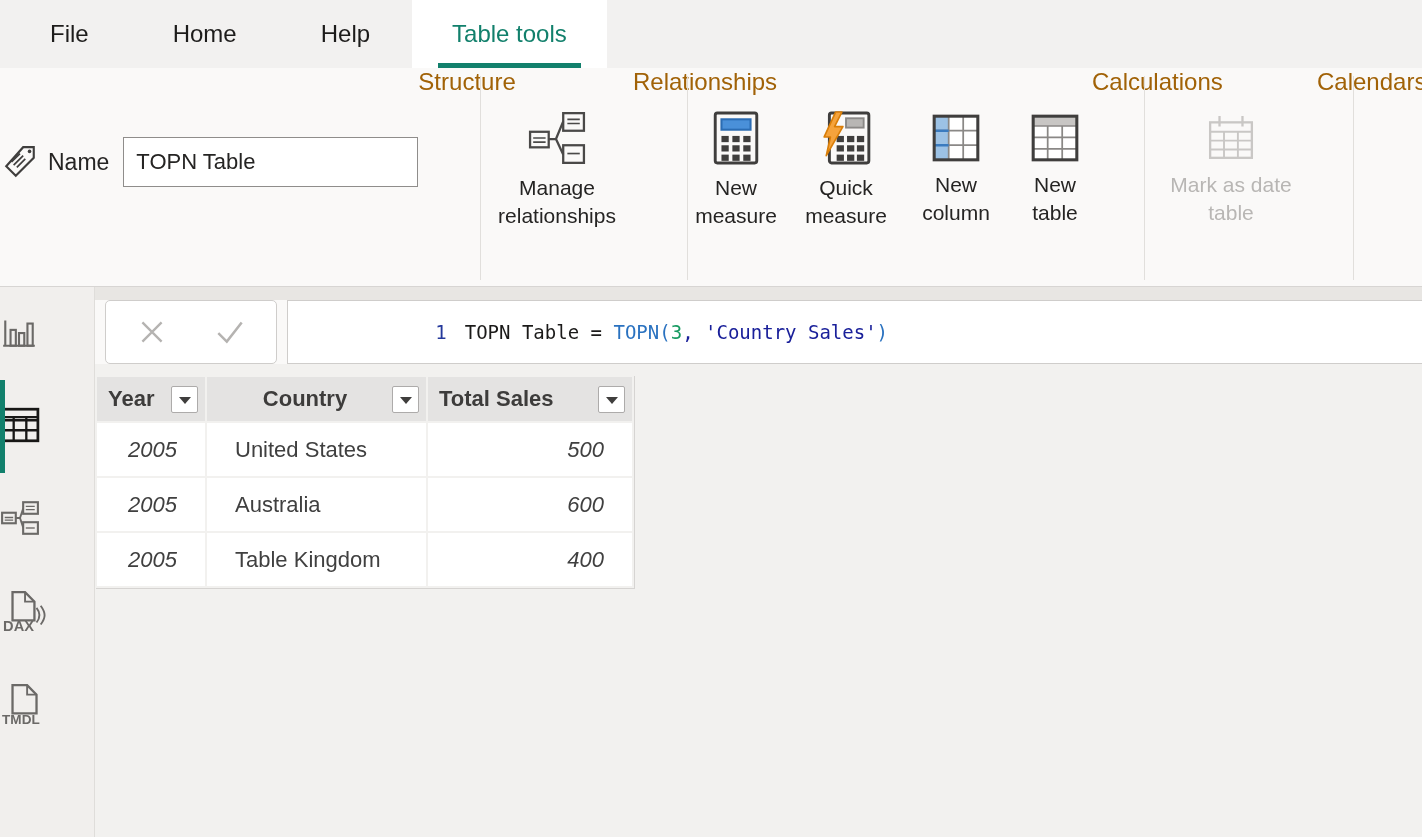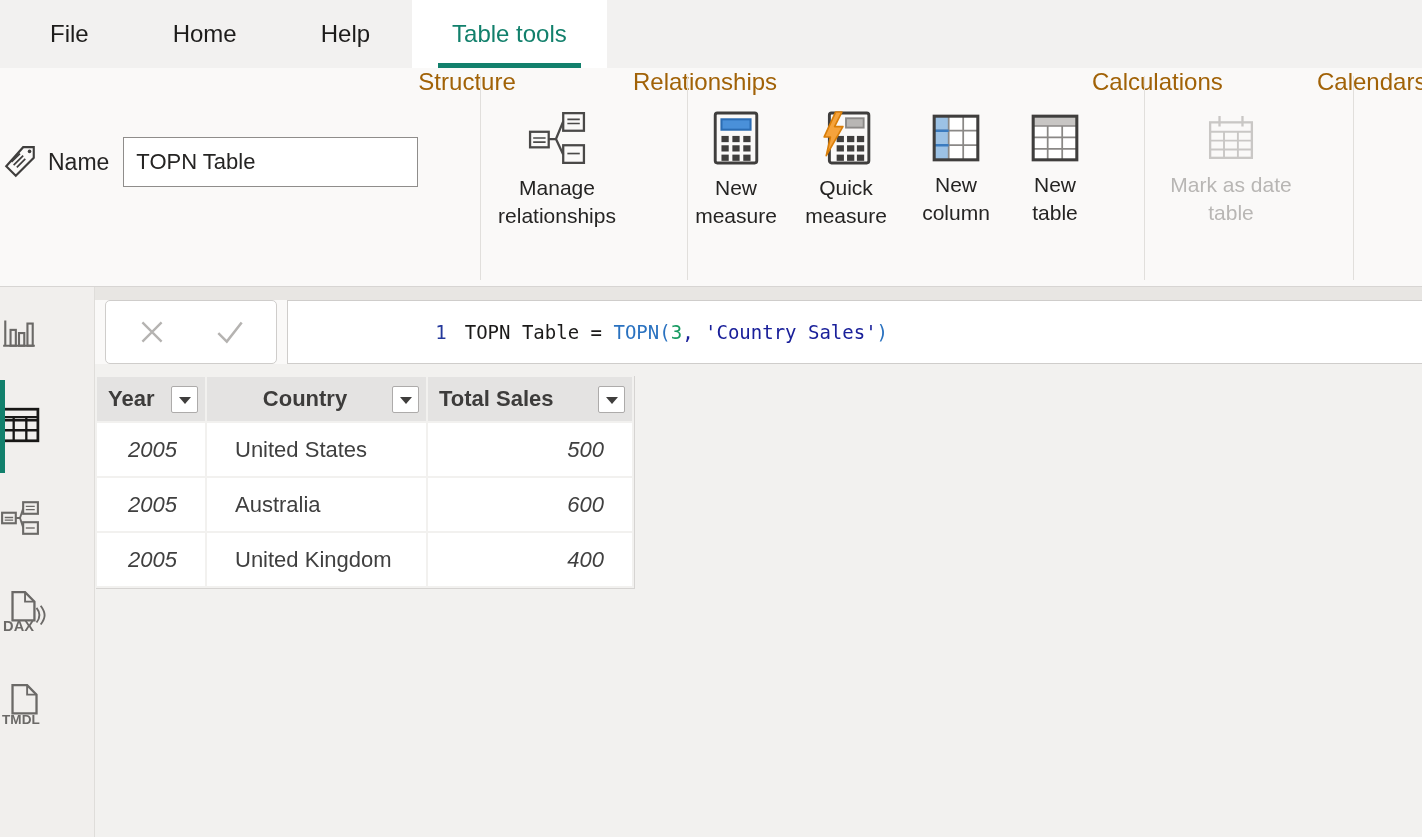--- a/index.html
+++ b/index.html
@@ -340,21 +340,21 @@
               <td>United States</td>
               <td class="num">500</td>
             </tr>
             <tr>
               <td class="num">2005</td>
               <td>Australia</td>
               <td class="num">600</td>
             </tr>
             <tr>
               <td class="num">2005</td>
-              <td>United Kingdom</td>
+              <td>Table Kingdom</td>
               <td class="num">400</td>
             </tr>
           </tbody>
         </table>
       </div>
     </div>
   </div>
 </div>
 
 </body></html>

